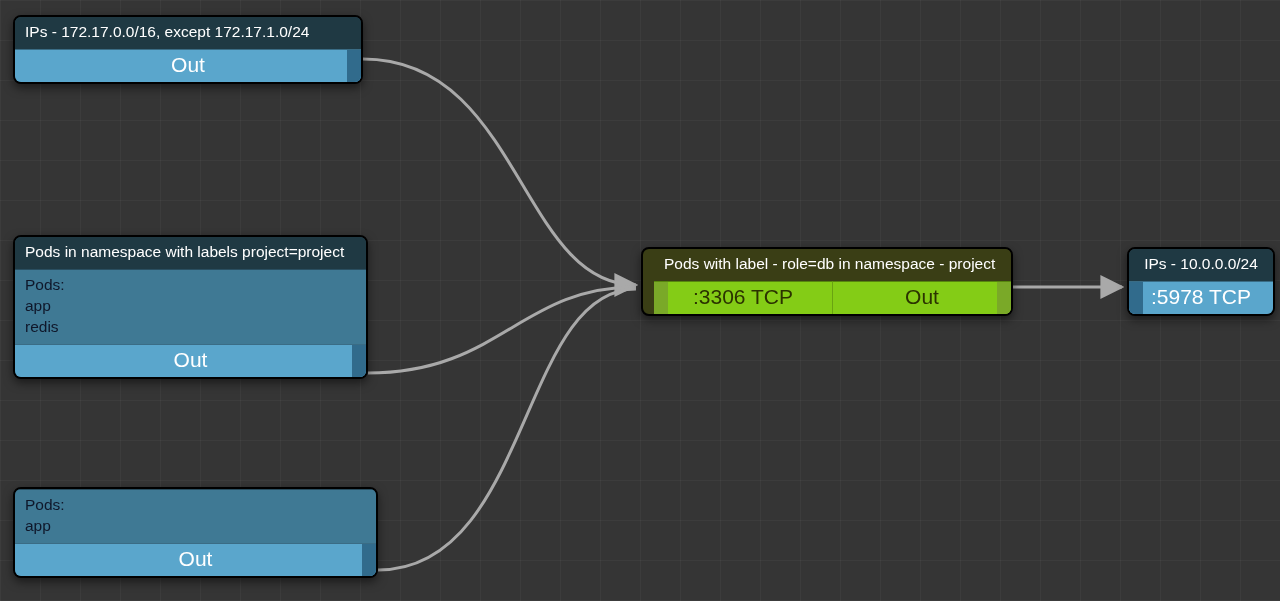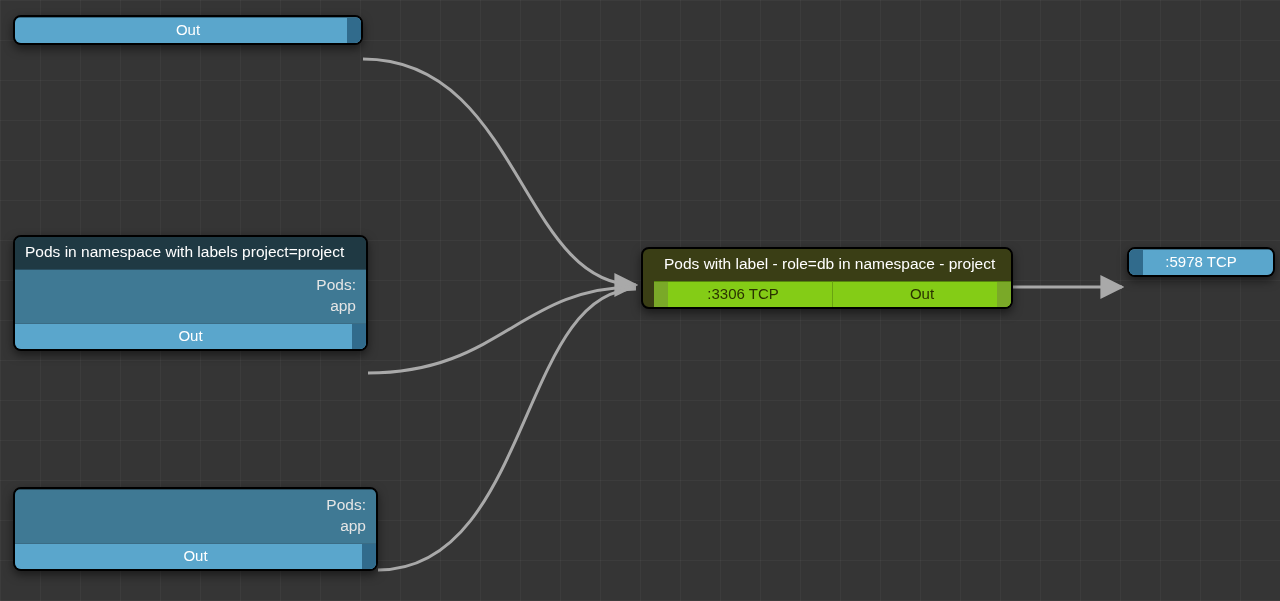--- a/index.html
+++ b/index.html
@@ -35,37 +35,37 @@
     background: #1f3943;
     color: #fff;
     font-size: 15.5px;
     padding: 6px 10px 8px 10px;
     text-align: left;
     white-space: nowrap;
   }
   .node.center-title .title { text-align: center; }
   .node .body {
     background: #3f7994;
-    color: #e5e5e5;
+    color: #0f172a;
     font-size: 15.5px;
-    text-align: right;
+    text-align: left;
     padding: 5px 10px 6px 10px;
     line-height: 1.35;
     border-top: 1px solid rgba(0,0,0,0.35);
   }
   .node .port-row {
     display: flex;
     width: 100%;
   }
   .node .port {
     flex: 1 1 0;
     position: relative;
     background: #5aa6cc;
     color: #fff;
-    font-size: 15px;
+    font-size: 21px;
     text-align: center;
     padding: 3px 4px 5px 4px;
     border-top: 1px solid rgba(0,0,0,0.35);
   }
   .node .port + .port { border-left: 1px solid rgba(0,0,0,0.2); }
   .node .port .tab {
     position: absolute; top: 0; bottom: 0;
     width: 14px;
     background: #316b8c;
   }
@@ -100,33 +100,35 @@
   <path d="M 363 59  C 520 59,  520 285, 636 285" fill="none" stroke="#a9a9a9" stroke-width="3" marker-end="url(#arrow)"></path>
 
   <path d="M 368 373 C 500 373, 520 287, 636 287" fill="none" stroke="#a9a9a9" stroke-width="3"></path>
 
   <path d="M 378 570 C 530 570, 520 289, 636 289" fill="none" stroke="#a9a9a9" stroke-width="3"></path>
 
   <path d="M 1013 287 L 1122 287" fill="none" stroke="#a9a9a9" stroke-width="3" marker-end="url(#arrow)"></path>
 </svg>
 
 <div id="node-1" class="node">
+  <div class="title">IPs - 172.17.0.0/16, except 172.17.1.0/24</div>
   <div class="port-row">
     <div class="port right-tab">
       <span>Out</span>
       <span class="tab"></span>
     </div>
   </div>
 </div>
 
 <div id="node-2" class="node">
   <div class="title">Pods in namespace with labels project=project</div>
   <div class="body">
     <div>Pods:</div>
     <div>app</div>
+    <div>redis</div>
   </div>
   <div class="port-row">
     <div class="port right-tab">
       <span>Out</span>
       <span class="tab"></span>
     </div>
   </div>
 </div>
 
 <div id="node-3" class="node">
@@ -150,19 +152,20 @@
       <span>:3306 TCP</span>
     </div>
     <div class="port right-tab">
       <span>Out</span>
       <span class="tab"></span>
     </div>
   </div>
 </div>
 
 <div id="node-5" class="node center-title">
+  <div class="title">IPs - 10.0.0.0/24</div>
   <div class="port-row">
     <div class="port left-tab">
       <span class="tab"></span>
       <span>:5978 TCP</span>
     </div>
   </div>
 </div>
 
 </body></html>

